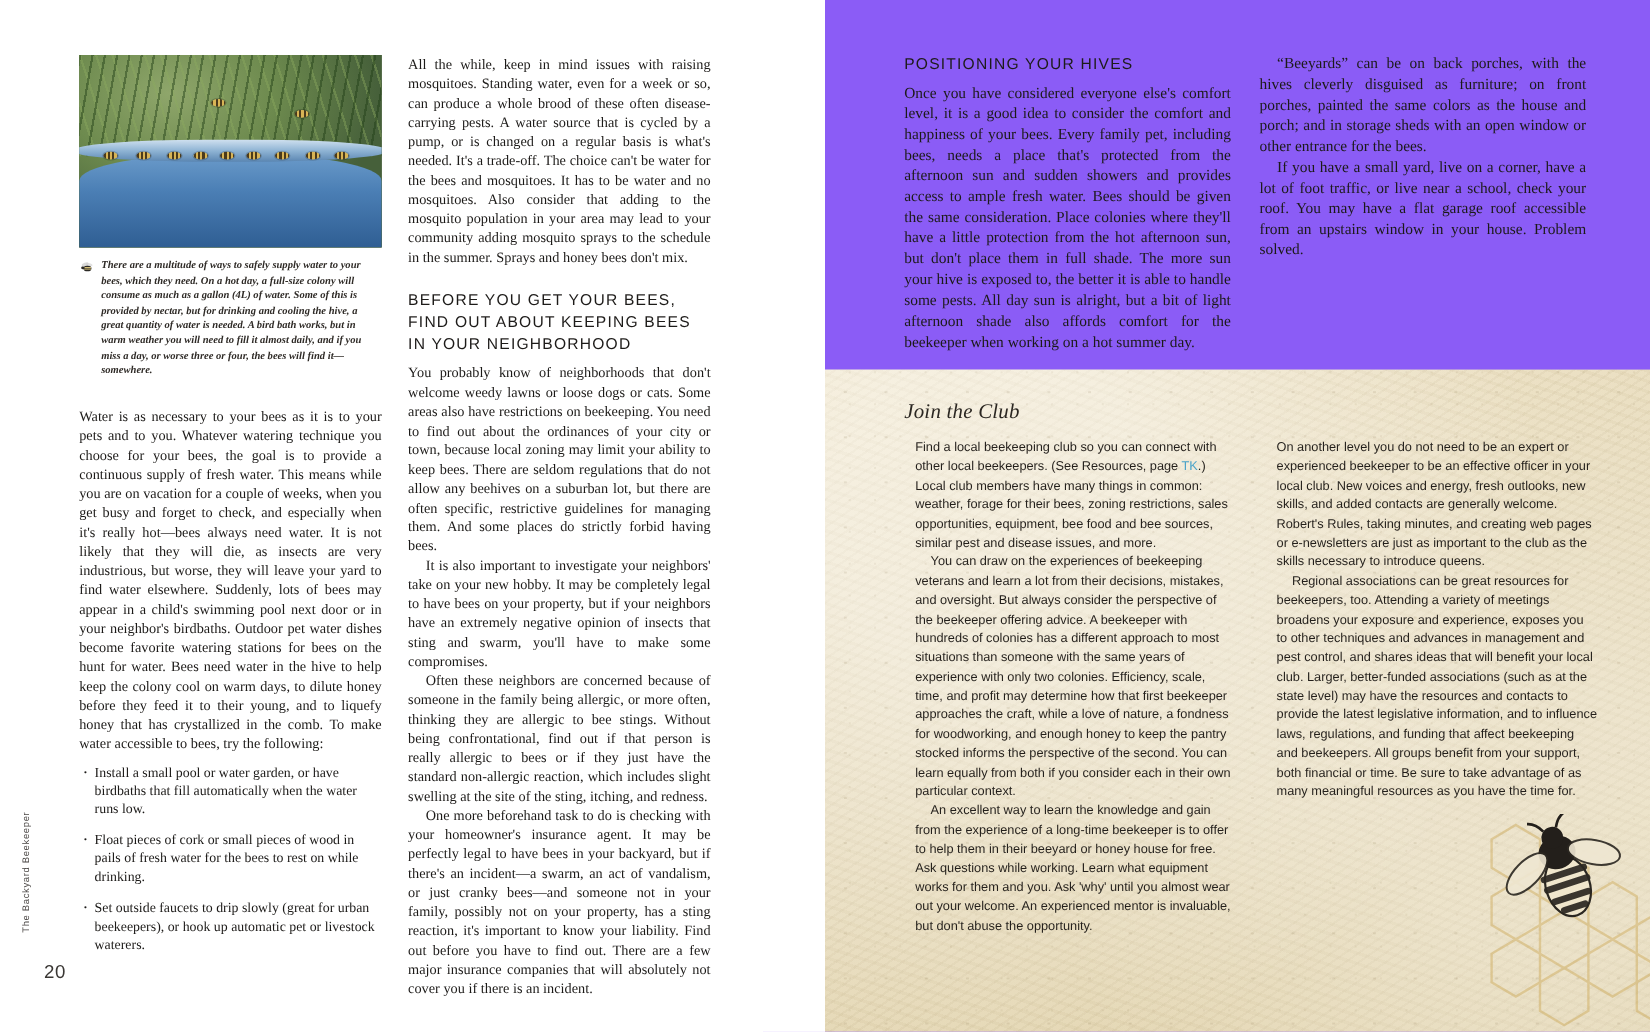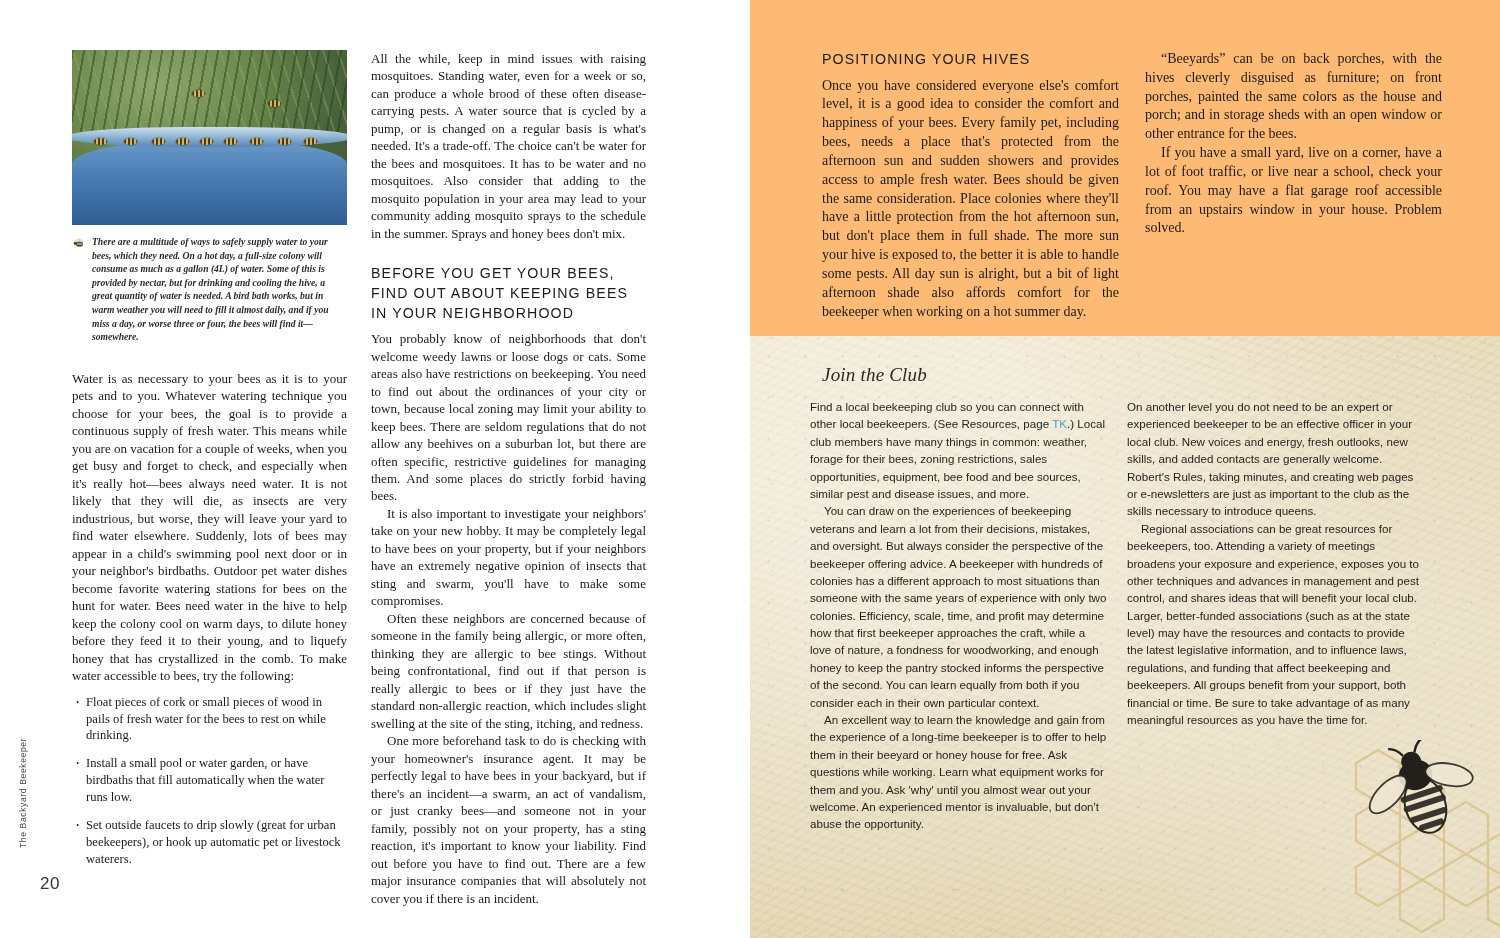--- a/index.html
+++ b/index.html
@@ -9,21 +9,21 @@
     height: 938px;
     background: #ffffff;
     font-family: "Liberation Serif", serif;
     overflow: hidden;
     position: relative;
   }
 
   .spread { position: absolute; inset: 0; display: flex; }
   .page { position: relative; height: 938px; }
   .page-left { width: 750px; background: #ffffff; }
-  .page-right { width: 750px; background: #fdba74; }
+  .page-right { width: 750px; background: #8b5cf6; }
 
   
   .left-inner {
     position: absolute;
     left: 72px; top: 50px;
     width: 638px; height: 840px;
     display: flex;
     gap: 24px;
   }
   .col { width: 275px; }
@@ -165,23 +165,23 @@
   }
   .sidebar-title {
     position: absolute; left: 72px; top: 28px;
     font-family: "Liberation Serif", serif;
     font-style: italic;
     font-size: 19px;
     color: #2b2722;
     letter-spacing: .2px;
   }
   .sidebar-cols {
-    position: absolute; left: 60px; top: 62px;
+    position: absolute; left: 82px; top: 62px;
     width: 620px;
-    display: flex; gap: 20px;
+    display: flex; gap: 37px;
   }
   .scol { width: 297px; }
   .scol p {
     margin: 0;
     font-family: "Liberation Sans", sans-serif;
     font-size: 11.6px;
     line-height: 1.50;
     color: #231f1b;
     text-indent: 14px;
   }
@@ -246,22 +246,22 @@
             </svg>
           </span>
           <span>There are a multitude of ways to safely supply water to your bees, which they need. On a hot day, a full-size colony will consume as much as a gallon (4L) of water. Some of this is provided by nectar, but for drinking and cooling the hive, a great quantity of water is needed. A bird bath works, but in warm weather you will need to fill it almost daily, and if you miss a day, or worse three or four, the bees will find it—somewhere.</span>
         </div>
 
         <div class="body-text gap-top">
           <p class="first">Water is as necessary to your bees as it is to your pets and to you. Whatever watering technique you choose for your bees, the goal is to provide a continuous supply of fresh water. This means while you are on vacation for a couple of weeks, when you get busy and forget to check, and especially when it's really hot—bees always need water. It is not likely that they will die, as insects are very industrious, but worse, they will leave your yard to find water elsewhere. Suddenly, lots of bees may appear in a child's swimming pool next door or in your neighbor's birdbaths. Outdoor pet water dishes become favorite watering stations for bees on the hunt for water. Bees need water in the hive to help keep the colony cool on warm days, to dilute honey before they feed it to their young, and to liquefy honey that has crystallized in the comb. To make water accessible to bees, try the following:</p>
         </div>
 
         <ul class="bullets">
+          <li>Install a small pool or water garden, or have birdbaths that fill automatically when the water runs low.</li>
           <li>Float pieces of cork or small pieces of wood in pails of fresh water for the bees to rest on while drinking.</li>
-          <li>Install a small pool or water garden, or have birdbaths that fill automatically when the water runs low.</li>
           <li>Set outside faucets to drip slowly (great for urban beekeepers), or hook up automatic pet or livestock waterers.</li>
         </ul>
       </div>
 
       <div class="col">
         <div class="body-text">
           <p class="first">All the while, keep in mind issues with raising mosquitoes. Standing water, even for a week or so, can produce a whole brood of these often disease-carrying pests. A water source that is cycled by a pump, or is changed on a regular basis is what's needed. It's a trade-off. The choice can't be water for the bees and mosquitoes. It has to be water and no mosquitoes. Also consider that adding to the mosquito population in your area may lead to your community adding mosquito sprays to the schedule in the summer. Sprays and honey bees don't mix.</p>
         </div>
 
         <div class="heading">Before You Get Your Bees, Find Out About Keeping Bees in Your Neighborhood</div>

